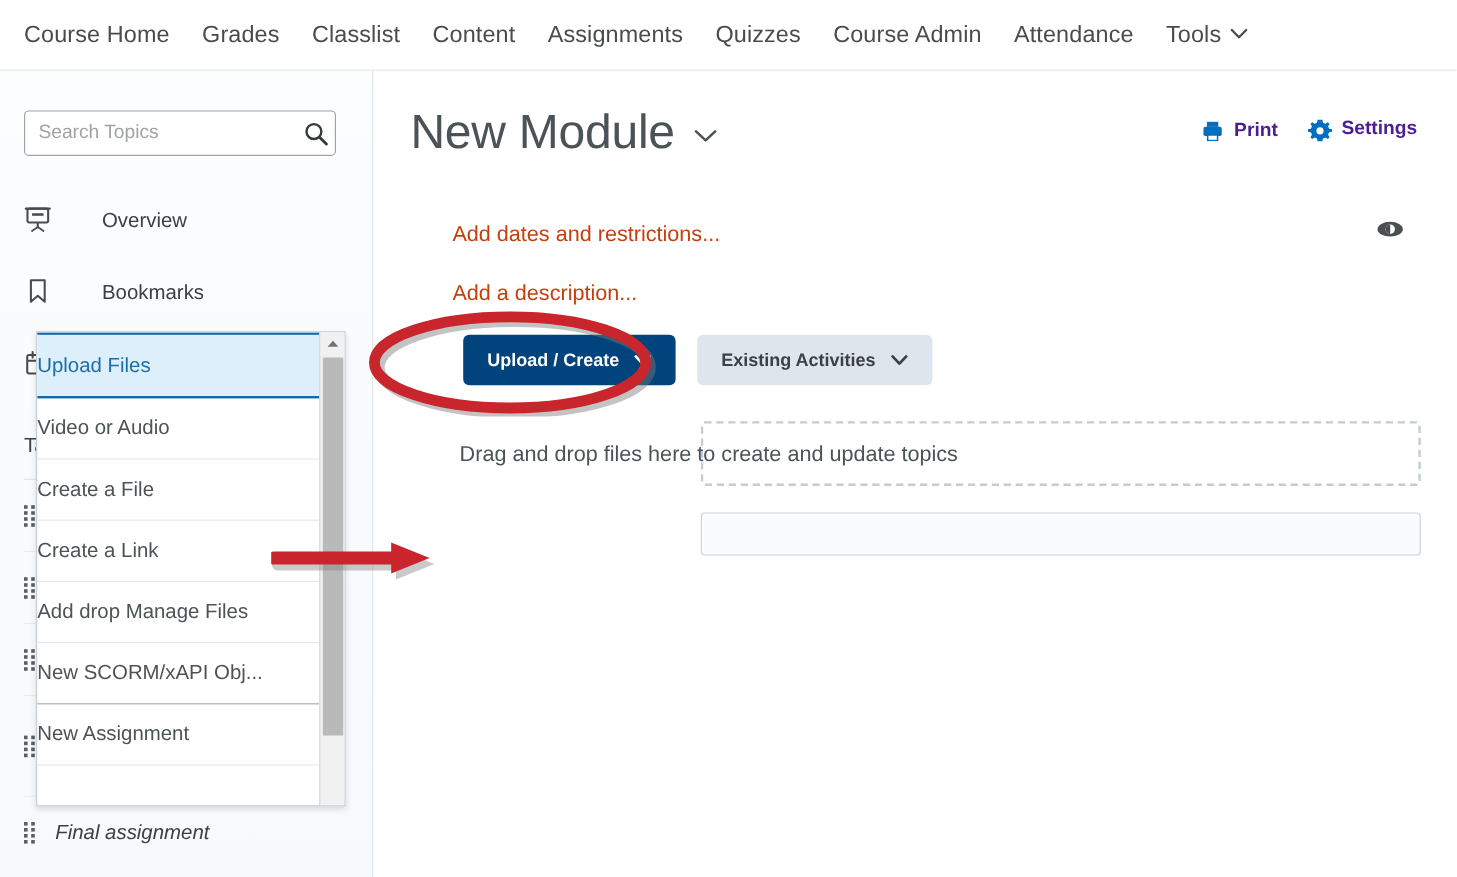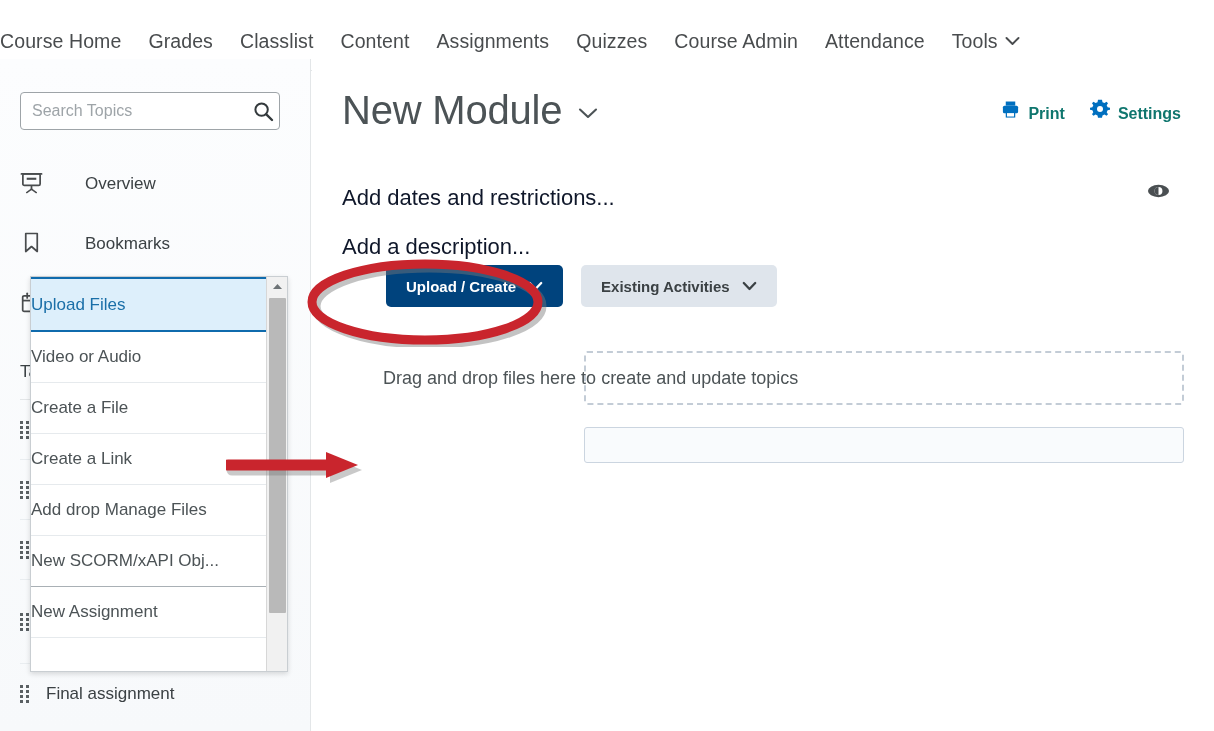--- a/index.html
+++ b/index.html
@@ -12,27 +12,28 @@
     overflow: hidden;
     background: #ffffff;
     font-family: "Liberation Sans", sans-serif;
     color: #2d3436;
     position: relative;
   }
 
   
   #topnav {
     position: absolute;
-    left: 0; top: 12px;
+    left: 0; top: 0;
     width: 1214px; height: 59px;
     background: #ffffff;
     border-bottom: 1px solid #e3e6e8;
     box-sizing: border-box;
     display: flex;
     align-items: center;
+    padding-left: 20px;
   }
   .navitem {
     font-size: 19.5px;
     color: #494c4e;
     margin-right: 27px;
     white-space: nowrap;
     cursor: pointer;
     letter-spacing: .1px;
   }
   .navitem:last-child { margin-right: 0; }
@@ -136,21 +137,21 @@
   .tocrow {
     display: flex;
     align-items: center;
     margin: 0 30px 0 20px;
     min-height: 60px;
     border-bottom: 1px solid #e9edf0;
     cursor: pointer;
     box-sizing: border-box;
   }
   .tocrow.tall { min-height: 84px; align-items: center; }
-  .tocrow.last { border-bottom: 0; }
+  .tocrow.last { border-bottom: 0; font-style: italic; }
   .grip {
     width: 11px;
     flex: 0 0 11px;
     display: grid;
     grid-template-columns: 3px 3px;
     grid-template-rows: repeat(4, 3px);
     gap: 2px 3px;
     margin-right: 15px;
   }
   .grip i { background: #5a6063; display: block; width: 3px; height: 3px; }
@@ -191,54 +192,55 @@
   }
   #header-actions {
     position: absolute;
     right: 33px; top: 40px;
     display: flex;
     align-items: center;
     gap: 25px;
   }
   .hdraction {
     display: flex;
-    align-items: flex-end;
-    color: #0f766e;
+    align-items: flex-start;
+    color: #4c1d95;
     font-size: 16px;
     font-weight: bold;
     cursor: pointer;
     gap: 8px;
   }
 
   #dates-row {
     position: absolute;
     left: 30px; top: 126px;
     right: 30px;
     display: flex;
     align-items: center;
   }
   .soft-link {
-    font-size: 22px;
-    color: #0f172a;
-    cursor: pointer;
+    font-size: 18px;
+    color: #c2410c;
+    cursor: pointer;
+    margin-left: 35px;
   }
   #visibility-icon {
     position: absolute;
     right: 14px; top: -2px;
     cursor: pointer;
   }
   #desc-row {
     position: absolute;
     left: 30px; top: 175px;
     display: flex;
   }
 
   #btn-row {
     position: absolute;
-    left: 30px; top: 206px;
+    left: 30px; top: 220px;
     display: flex;
     align-items: flex-start;
     gap: 18px;
     padding-left: 44px;
   }
   .btn {
     height: 42px;
     border-radius: 5px;
     display: flex;
     align-items: center;

